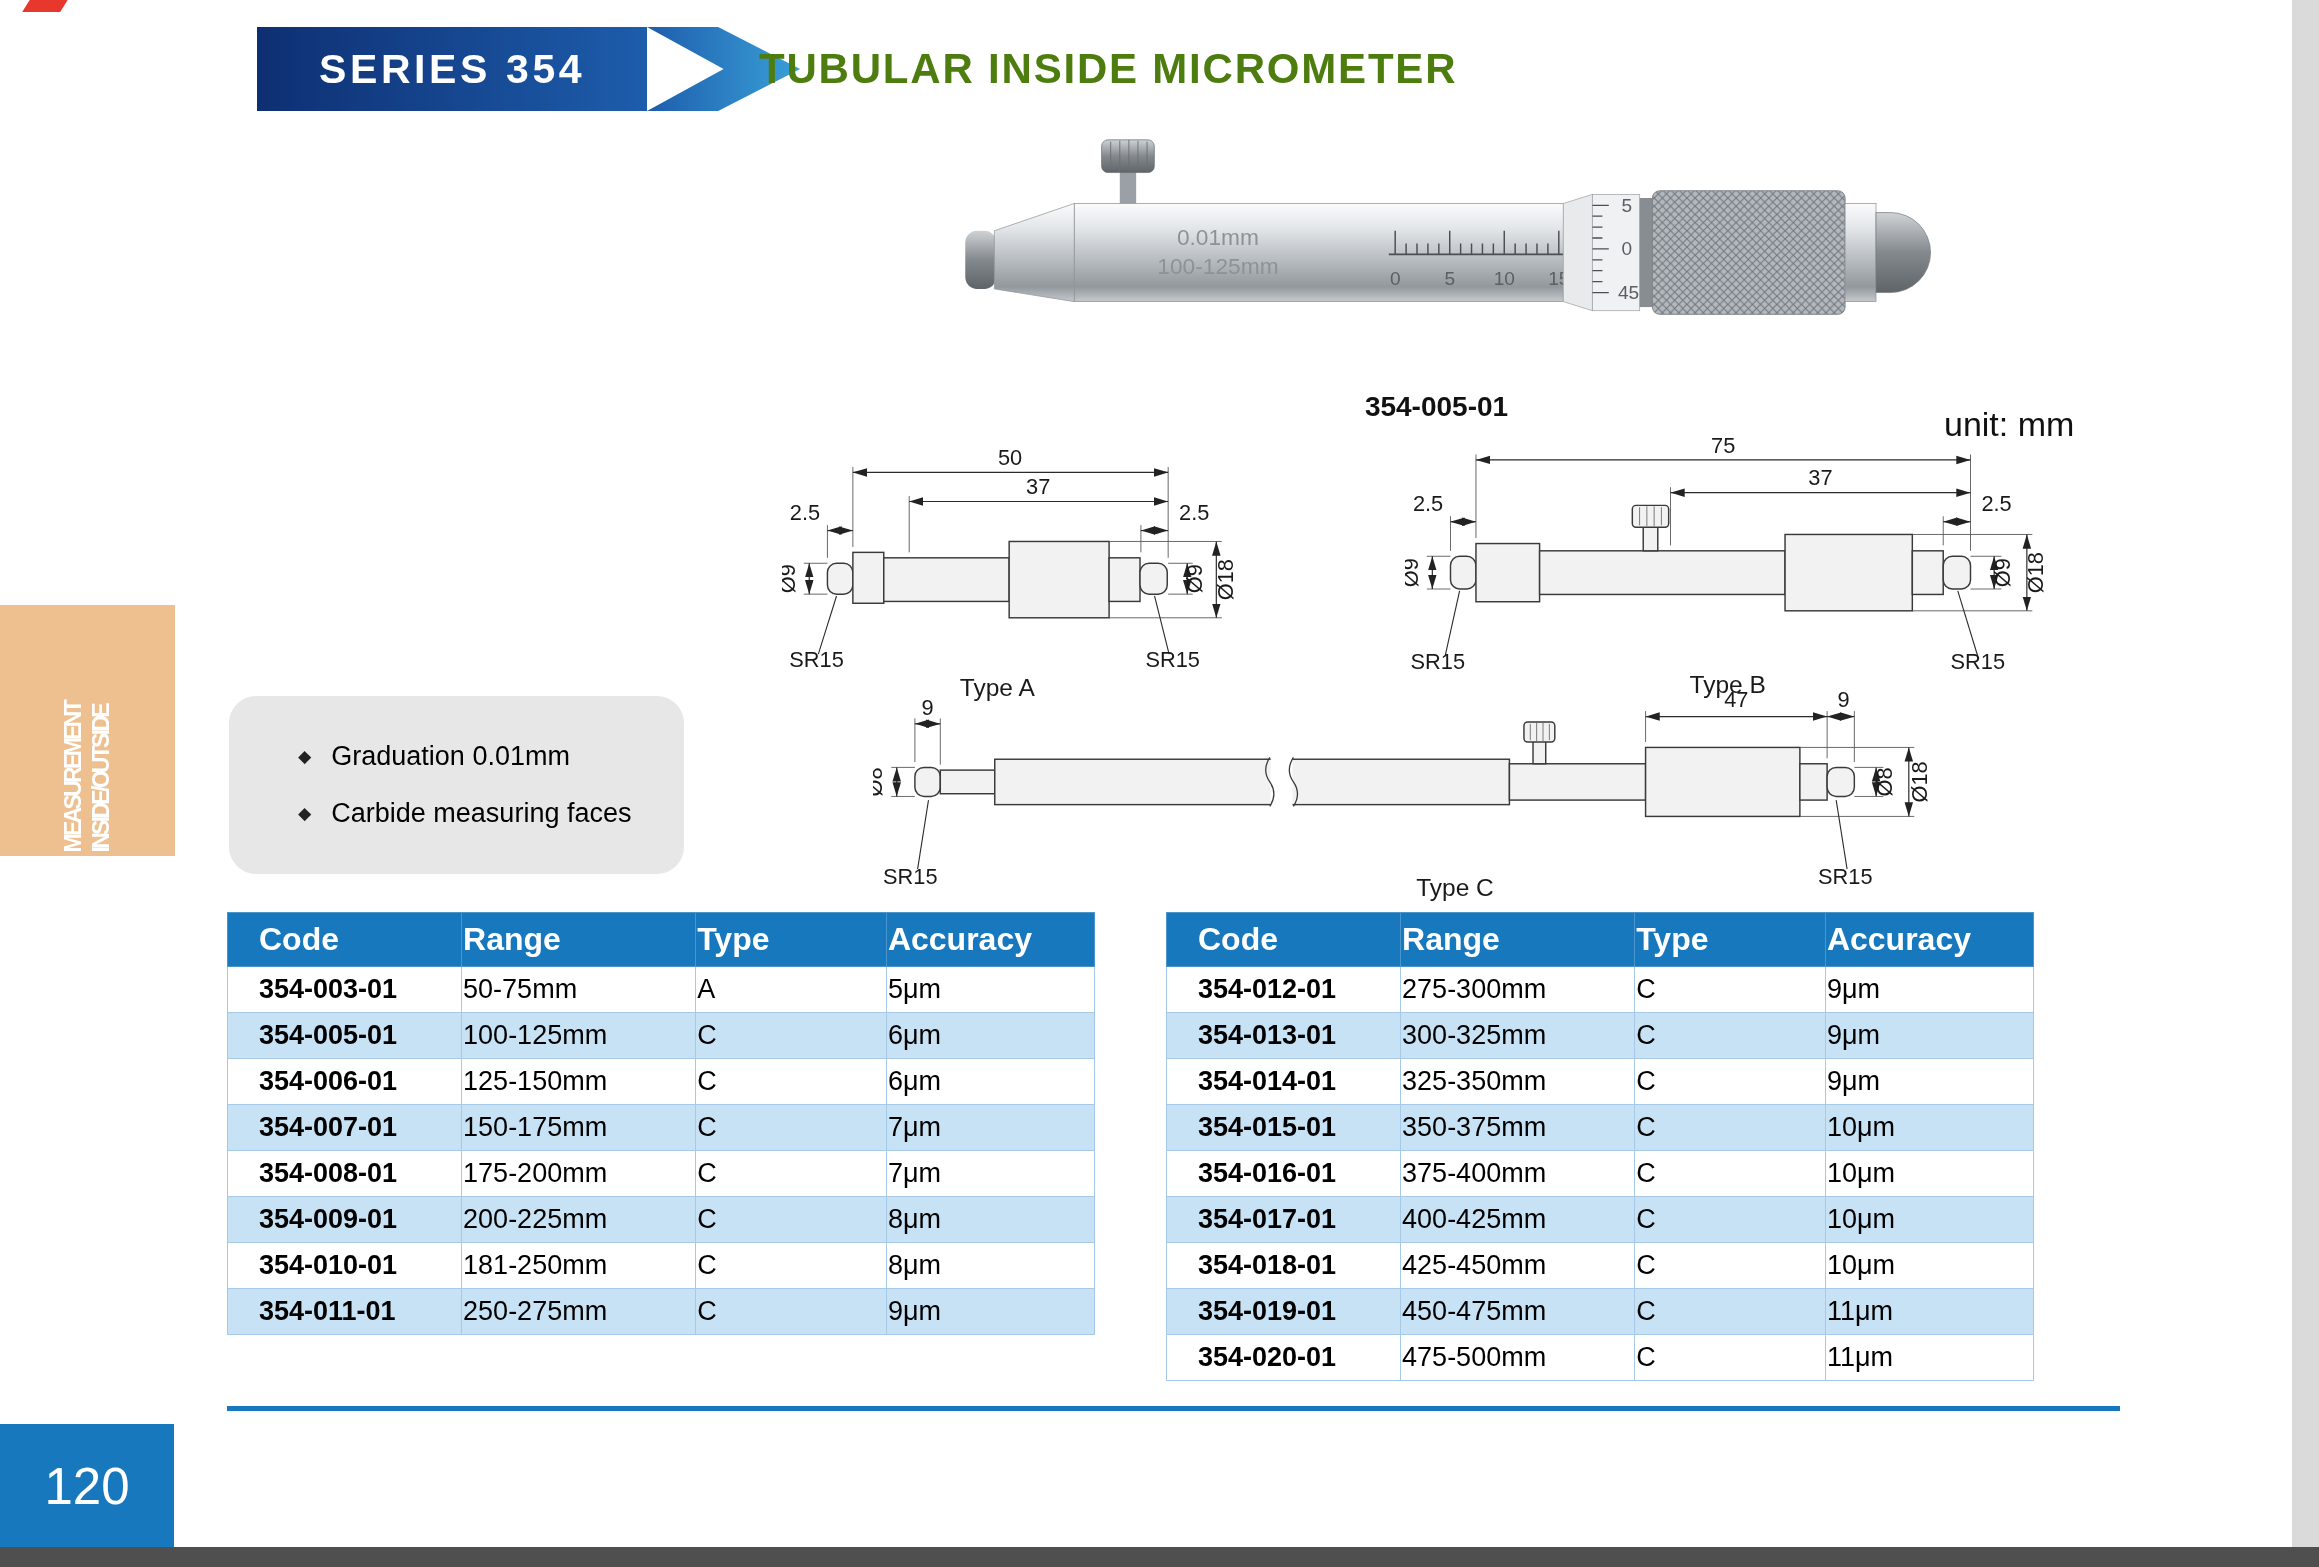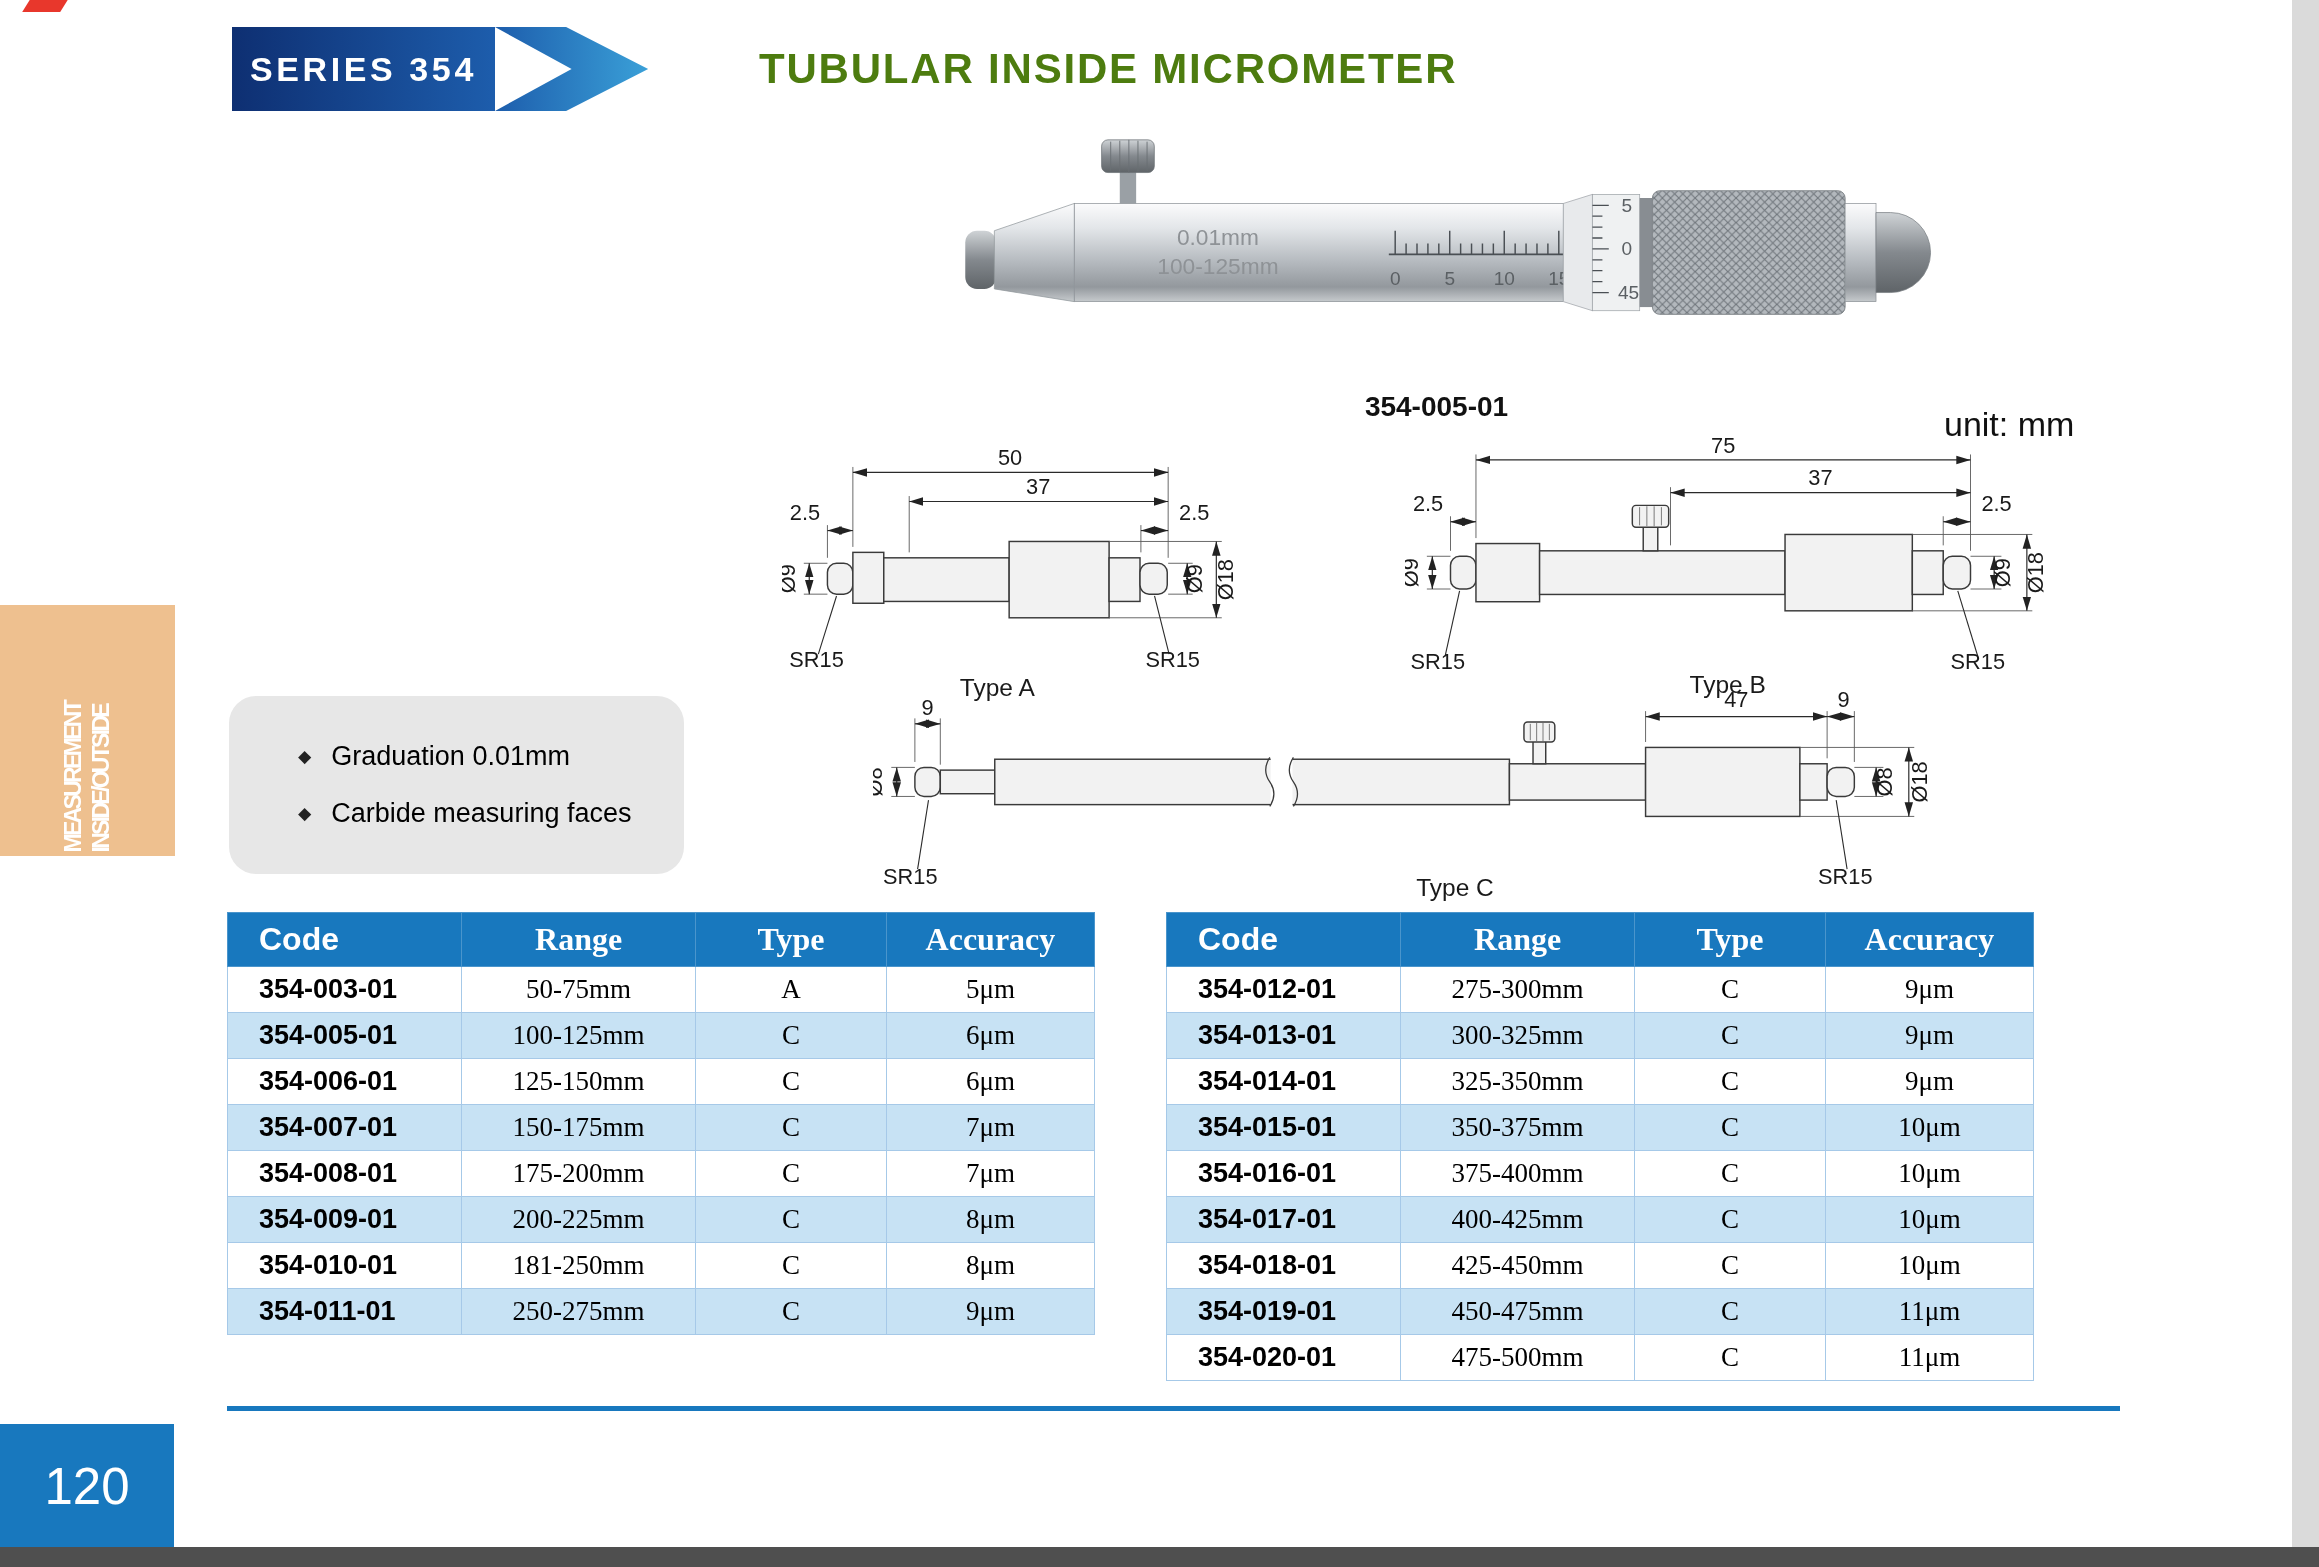--- a/index.html
+++ b/index.html
@@ -4,22 +4,22 @@
 <style>
   html,body { margin:0; padding:0; background:#ffffff; }
   .page {
     position:relative; width:2319px; height:1567px; background:#ffffff;
     font-family:"Liberation Sans", sans-serif; overflow:hidden;
   }
   
   .series-banner { position:absolute; left:232px; top:27px; height:84px; display:flex; }
   .series-box {
     background:linear-gradient(90deg,#0e2f72,#1d5dac);
-    color:#fff; font-size:34px; font-weight:bold; letter-spacing:3.6px;
-    display:flex; align-items:center; padding:0 18px;
+    color:#fff; font-size:41px; font-weight:bold; letter-spacing:3.6px;
+    display:flex; align-items:center; padding:0 62px;margin-left:25px;
   }
   .page-title {
     position:absolute; left:759px; top:27px; height:84px;
     display:flex; align-items:center;
     font-size:42px; font-weight:bold; color:#4d7c0f; letter-spacing:1.8px;
   }
   .corner-mark { position:absolute; left:25.5px; top:0; width:38px; height:11.8px;
     background:#e8372c; transform:skewX(-32deg); }
   
   .photo-svg { position:absolute; left:918px; top:116px; }
@@ -66,21 +66,21 @@
   .spec-table.left  { left:227px;  top:912px; }
   .spec-table.right { left:1166px; top:912px; }
   .spec-table th {
     background:#1878be; color:#fff; font-weight:bold; height:51px;
     border:0.9px solid #4a95cc; font-size:32px;
   }
   .spec-table td { height:43px; border:0.9px solid #a6c9e8; color:#000; }
   .spec-table tbody tr:nth-child(even) td { background:#c7e2f4; }
   .h-code, .c-code { text-align:left; padding-left:31px; }
   .c-code { font-weight:bold; }
-  .h-range,.h-type,.h-acc,.c-range,.c-type,.c-acc { text-align:center;font-family:Liberation Serif, serif; }
+  .h-range,.h-type,.h-acc,.c-range,.c-type,.c-acc { text-align:left; }
   
   .footer-rule { position:absolute; left:227px; top:1406px; width:1893px; height:4.5px; background:#1878be; }
   .page-number-box {
     position:absolute; left:0; top:1424px; width:174px; height:124px;
     background:#1878be; color:#fff; font-size:51px;
     display:flex; align-items:center; justify-content:center;
   }
   .bottom-strip { position:absolute; left:0; top:1547px; width:2319px; height:20px; background:#4f4f4f; }
   .right-strip  { position:absolute; left:2292px; top:0; width:27px; height:1547px; background:#dadada; }
 </style>

